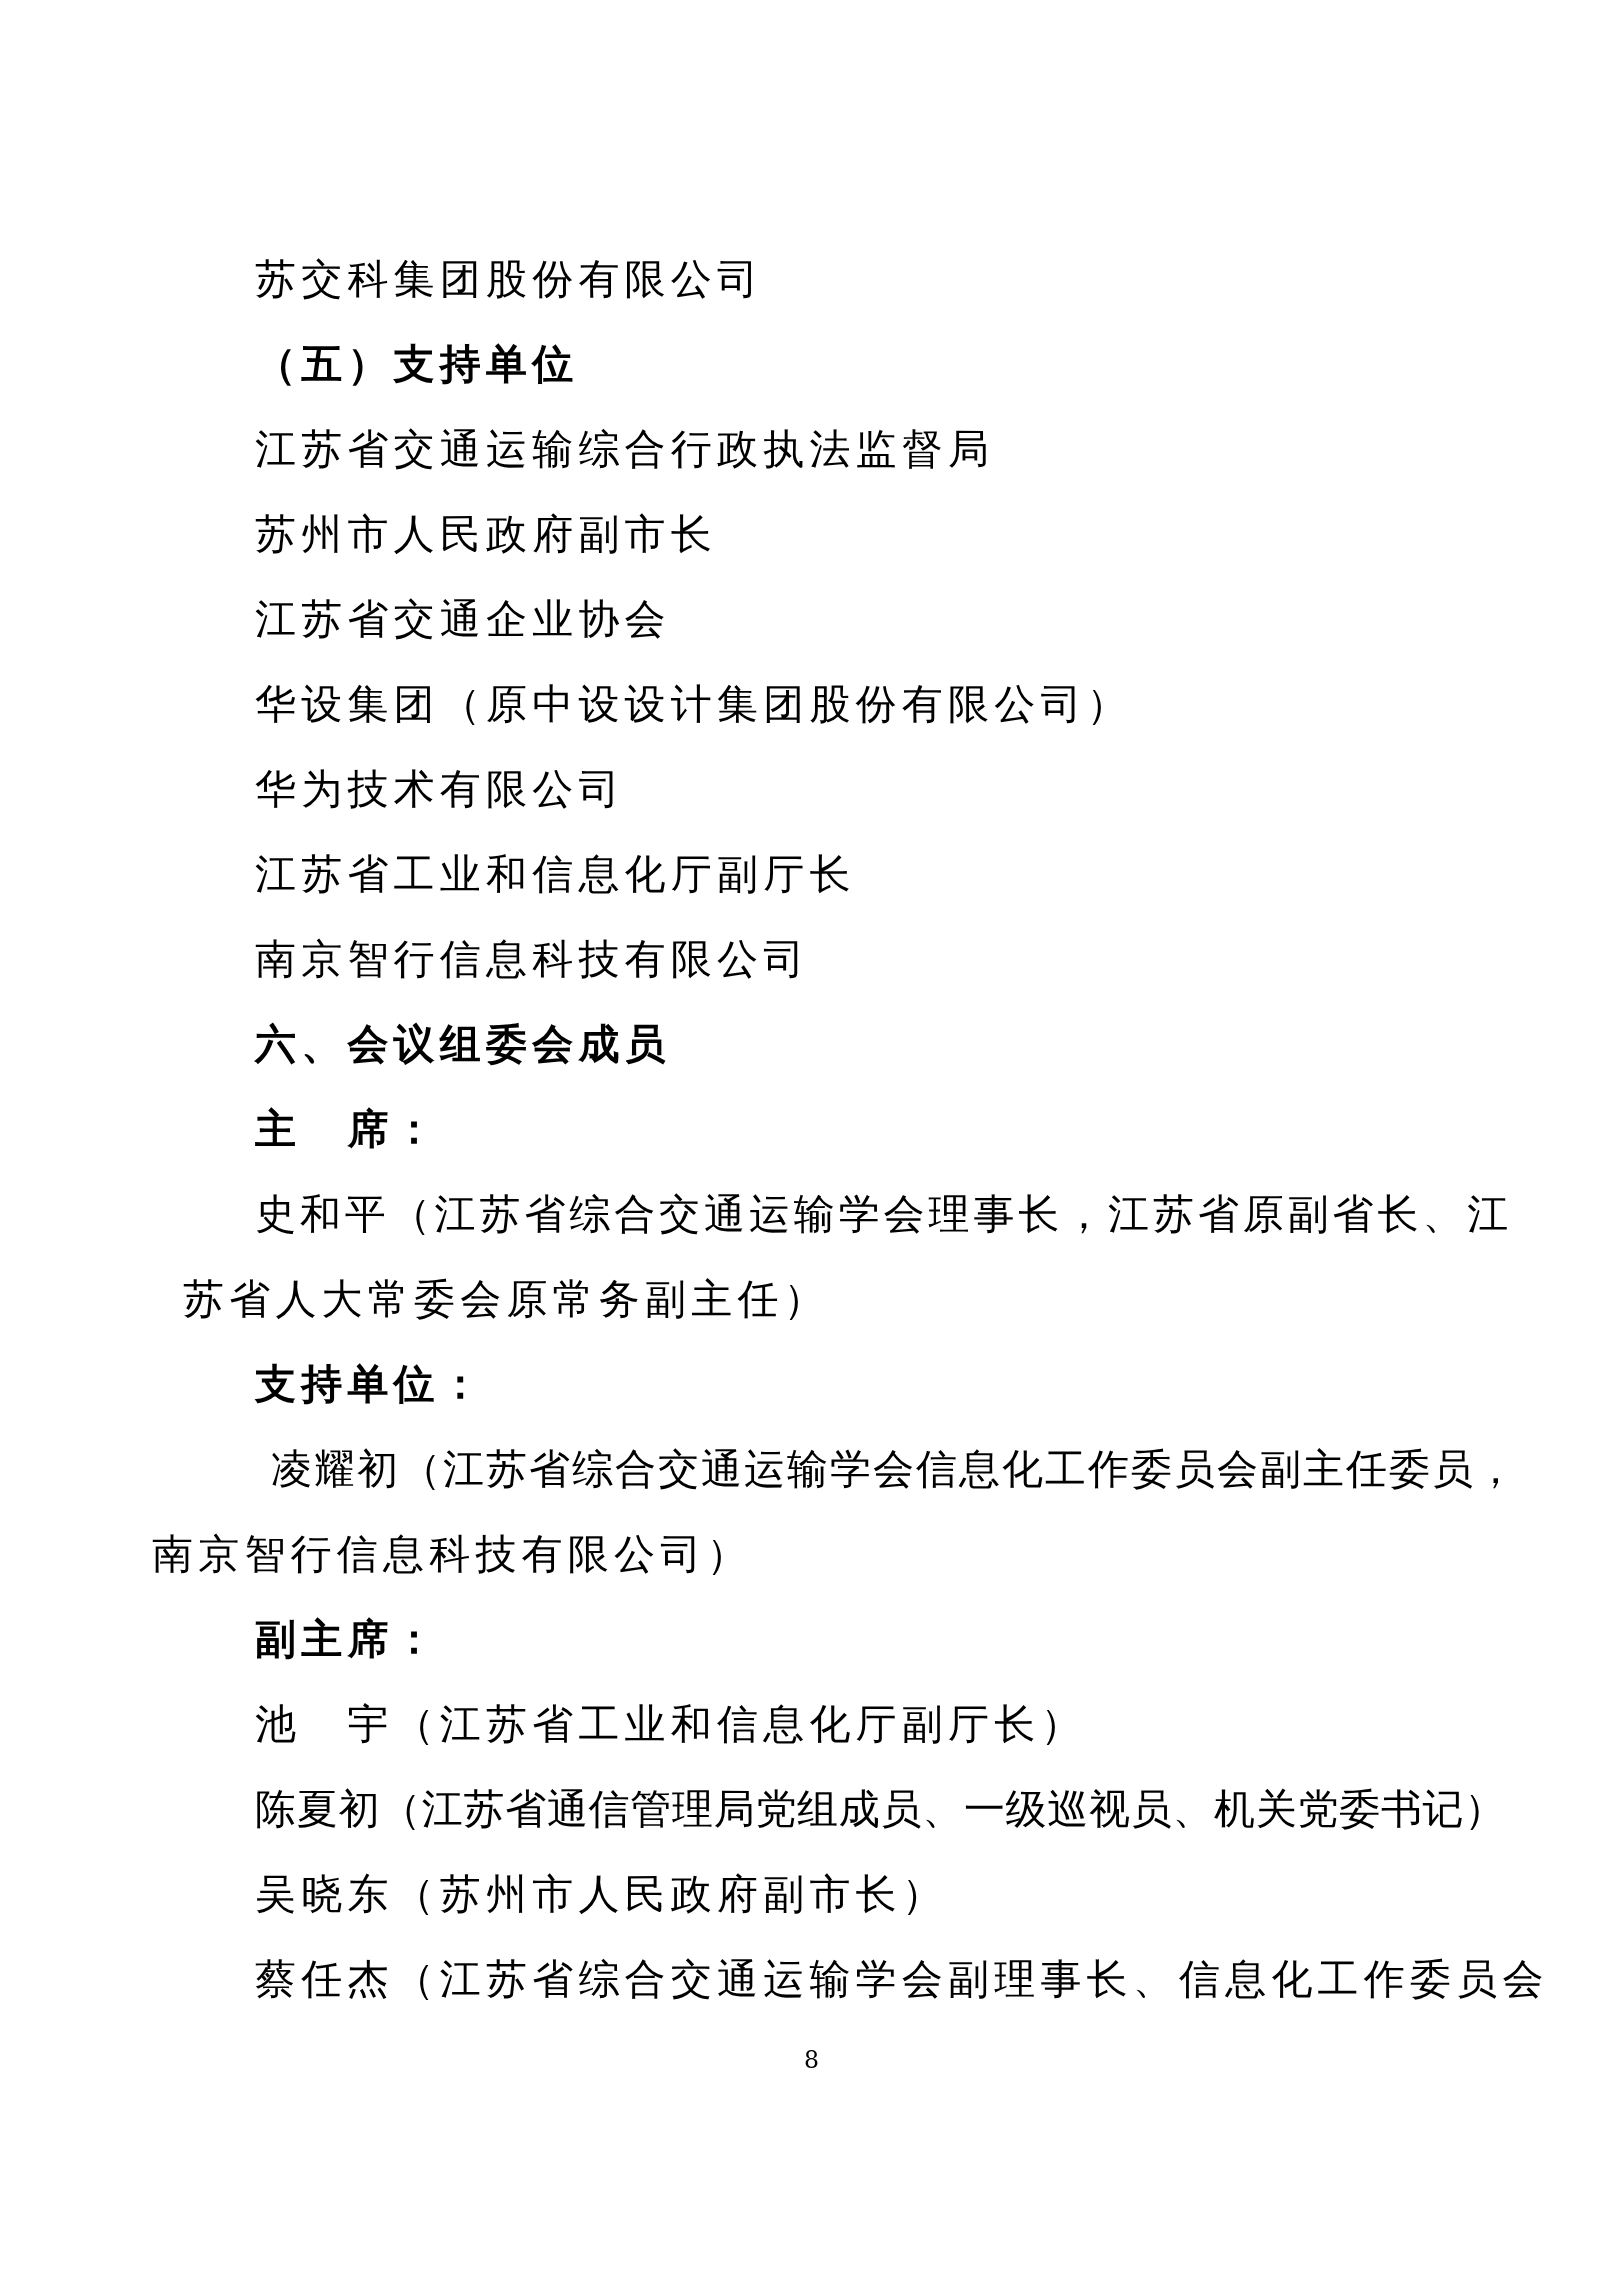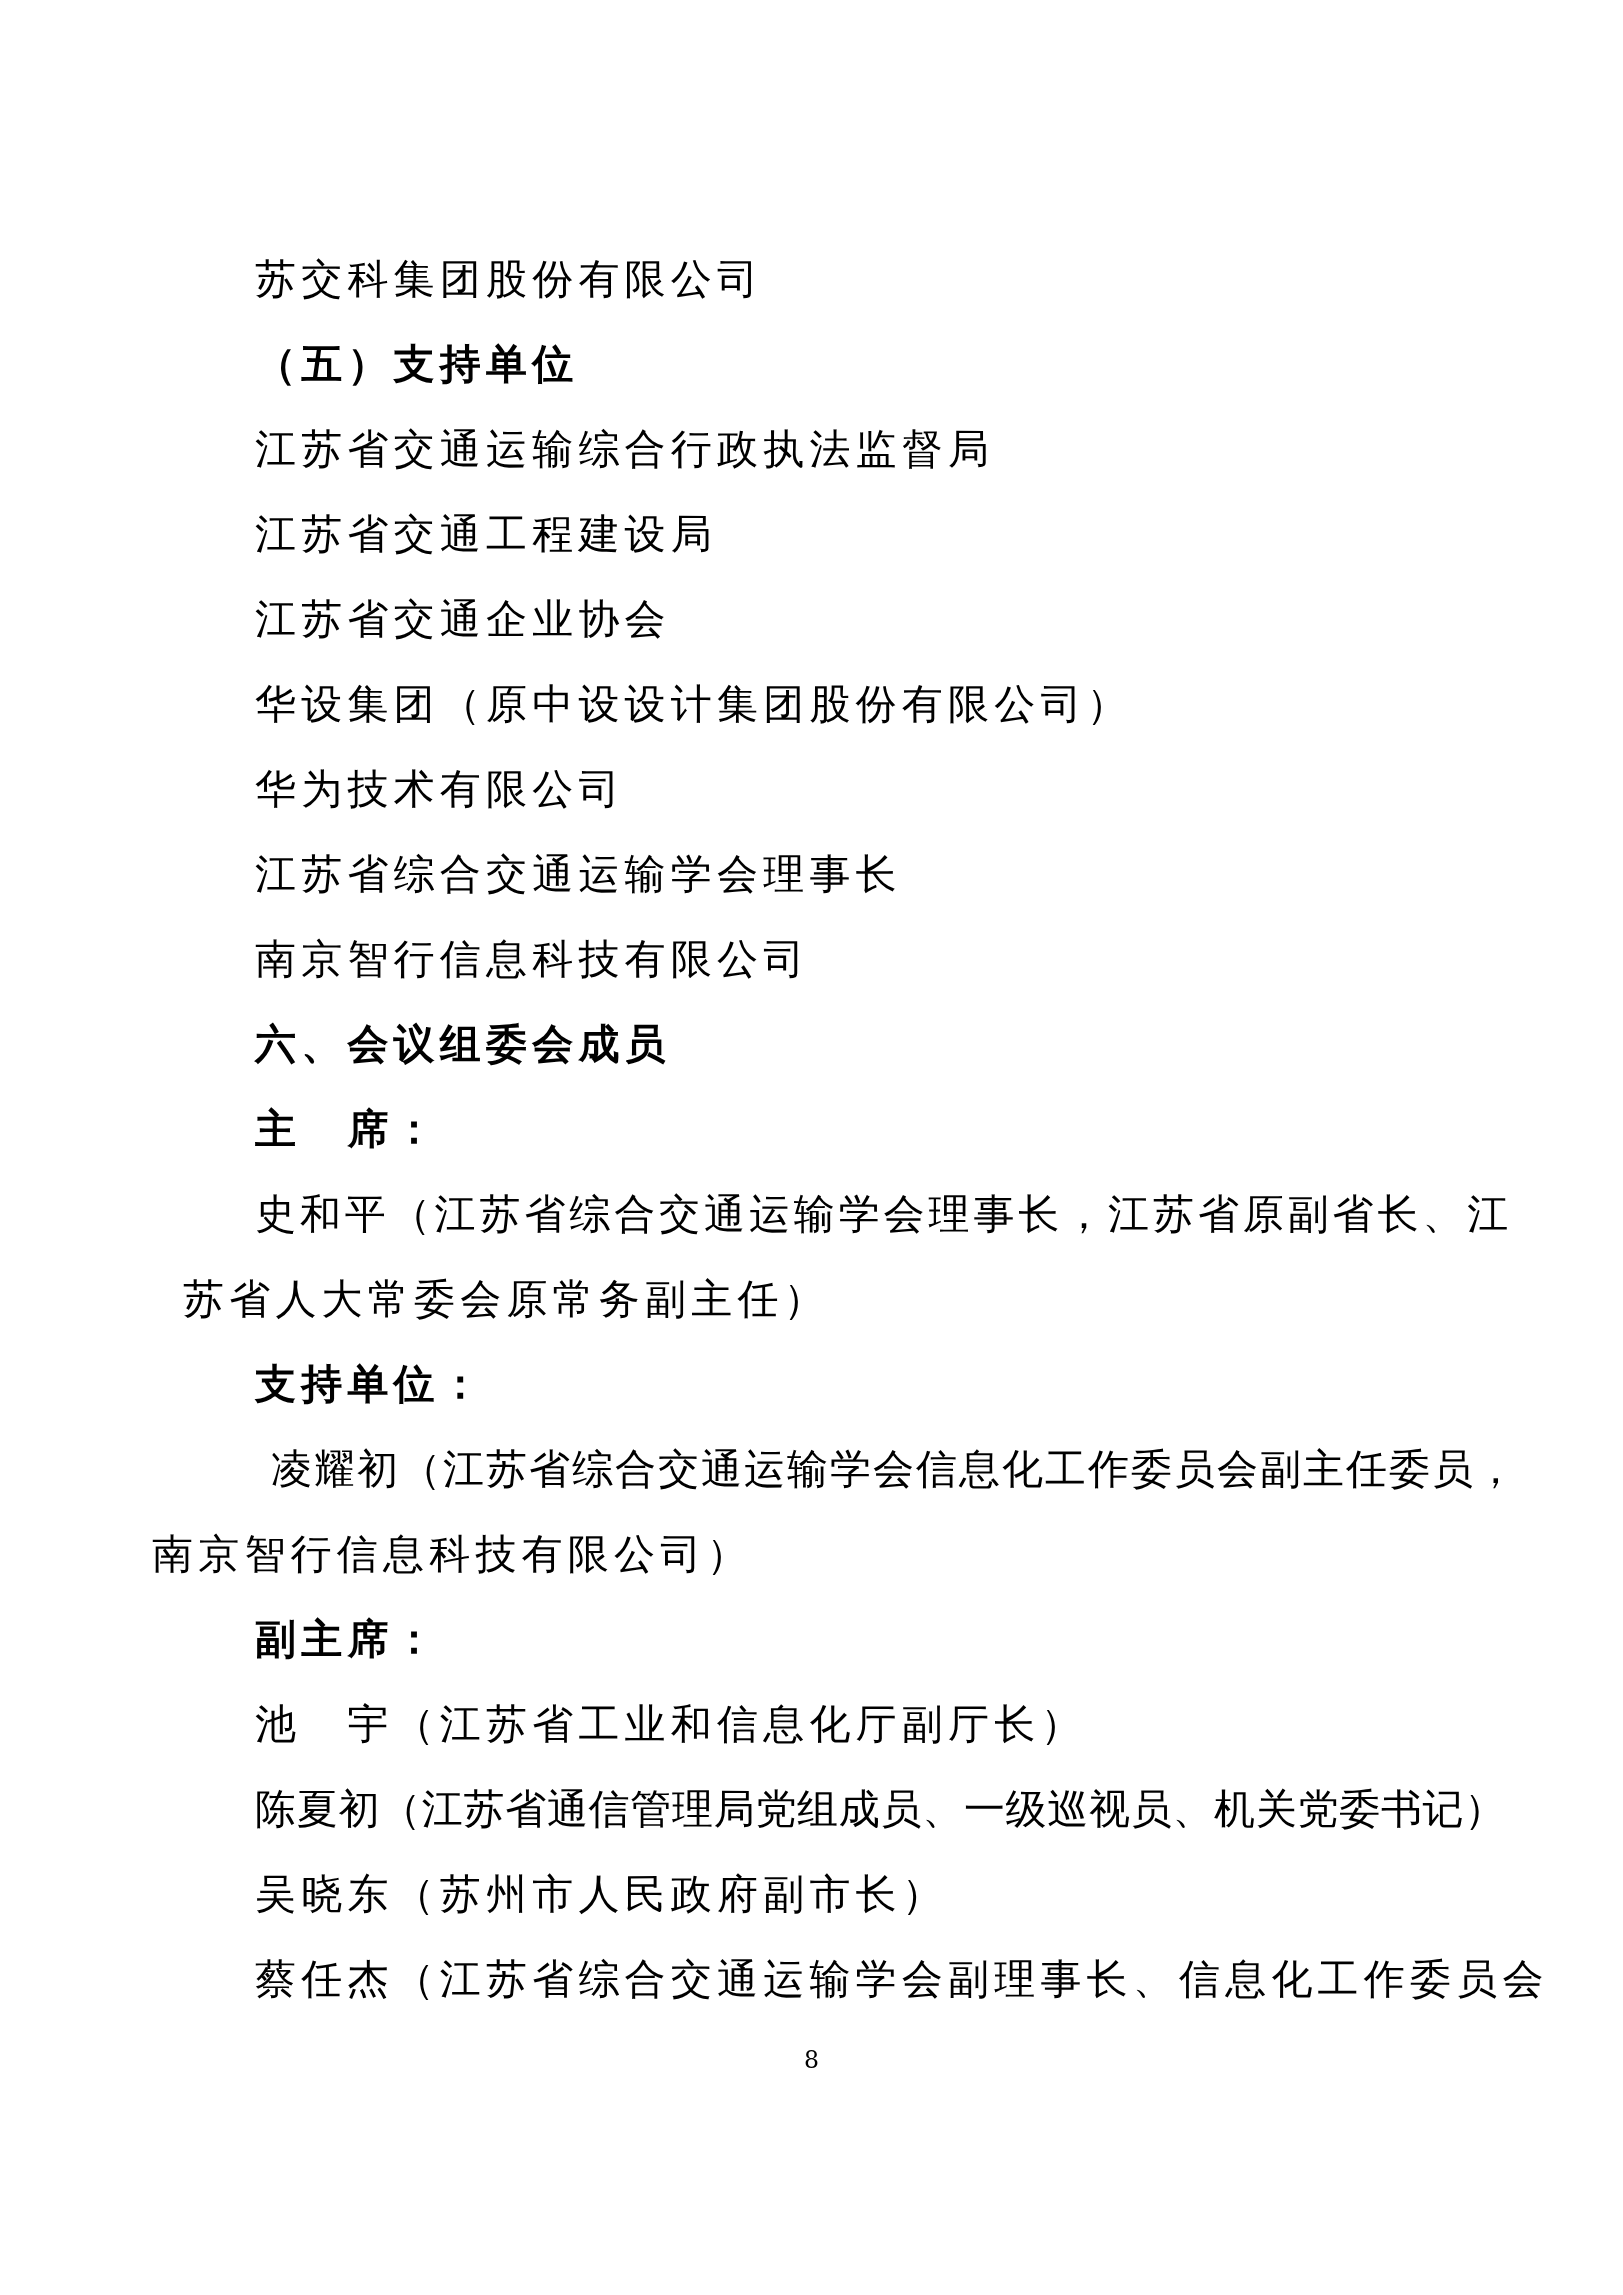--- a/index.html
+++ b/index.html
@@ -54,25 +54,25 @@
   }
 </style>
 </head>
 <body>
 
 <div class="page">
   <main>
     <p class="line" style="--row:0">苏交科集团股份有限公司</p>
     <p class="line h-serif" style="--row:1">（五）支持单位</p>
     <p class="line" style="--row:2">江苏省交通运输综合行政执法监督局</p>
-    <p class="line" style="--row:3">江苏省交通工程建设局</p>
+    <p class="line" style="--row:3">苏州市人民政府副市长</p>
     <p class="line" style="--row:4">江苏省交通企业协会</p>
     <p class="line" style="--row:5">华设集团（原中设设计集团股份有限公司）</p>
     <p class="line" style="--row:6">华为技术有限公司</p>
-    <p class="line" style="--row:7">江苏省综合交通运输学会理事长</p>
+    <p class="line" style="--row:7">江苏省工业和信息化厅副厅长</p>
     <p class="line" style="--row:8">南京智行信息科技有限公司</p>
     <p class="line h-sans" style="--row:9">六、会议组委会成员</p>
     <p class="line h-serif" style="--row:10">主　席：</p>
     <p class="line ls-6" style="--row:11">史和平（江苏省综合交通运输学会理事长，江苏省原副省长、江</p>
     <p class="line cont2" style="--row:12">苏省人大常委会原常务副主任）</p>
     <p class="line h-serif" style="--row:13">支持单位：</p>
     <p class="line ls-3" style="--row:14">凌耀初（江苏省综合交通运输学会信息化工作委员会副主任委员，</p>
     <p class="line cont" style="--row:15">南京智行信息科技有限公司）</p>
     <p class="line h-serif" style="--row:16">副主席：</p>
     <p class="line" style="--row:17">池　宇（江苏省工业和信息化厅副厅长）</p>

